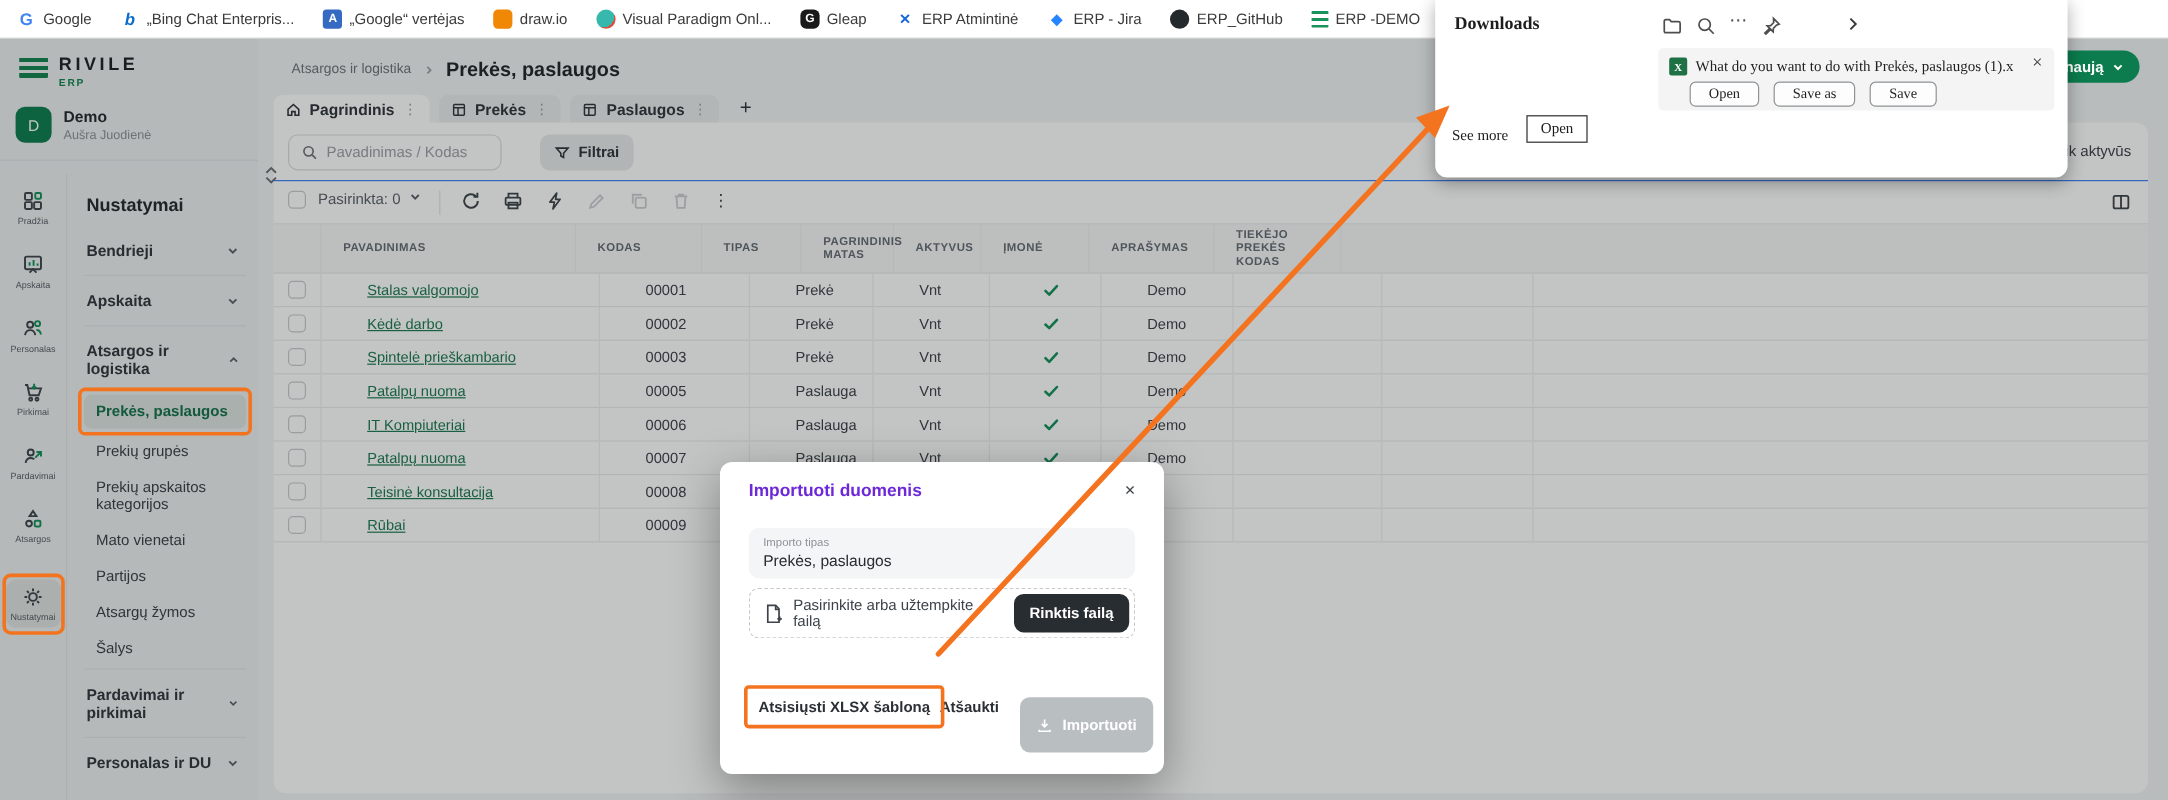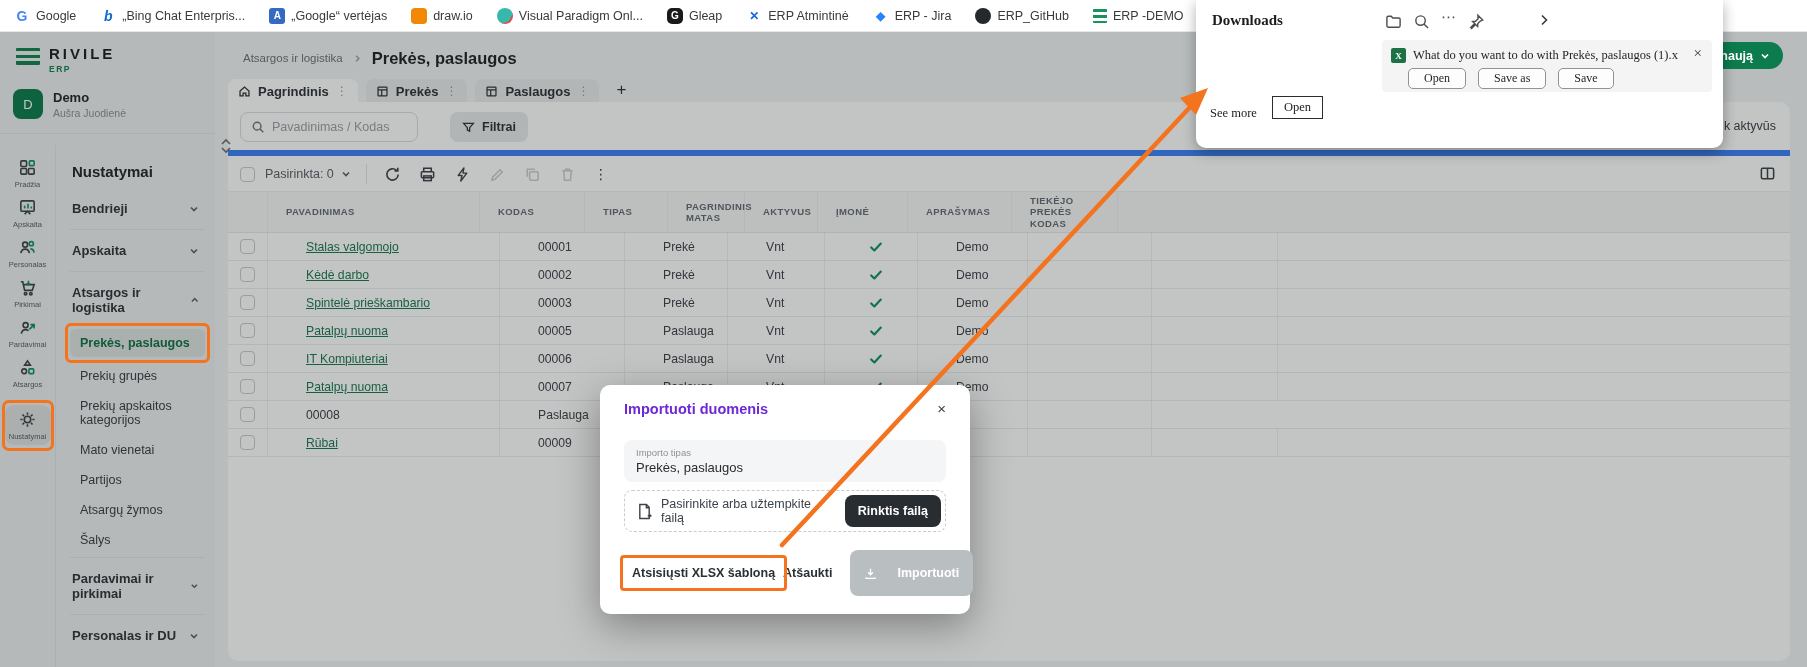--- a/index.html
+++ b/index.html
@@ -35,21 +35,21 @@
   .brand-name { font-size:15px; font-weight:700; letter-spacing:3px; color:#1d2124; }
   .brand-sub { font-size:8.5px; font-weight:700; color:#12854f; letter-spacing:1.5px; margin-top:2px; }
   .account { margin:15px 12px 0 13px; display:flex; gap:10px; align-items:center; }
   .avatar { width:30px; height:30px; border-radius:8px; background:var(--accent-green,#0c7c4e); color:#fff;
     display:flex; align-items:center; justify-content:center; font-size:13px; flex:0 0 auto; }
   .account-company { font-size:13px; font-weight:700; color:#23282c; }
   .account-user { font-size:10.5px; color:#8a9196; margin-top:2px; }
   .sidebar-divider { margin-top:14px; border-top:1px solid #e0e4e5; }
   .collapse-pill { position:absolute; left:219px; top:104px; width:18px; height:22px; color:#6a7joi177; color:#6a7177; z-index:2; }
 
-  .rail { position:absolute; top:113px; left:0; width:55px; display:flex; flex-direction:column; align-items:center; padding-top:8px; }
+  .rail { position:absolute; top:113px; left:0; width:55px; display:flex; flex-direction:column; align-items:center; gap:13px; padding-top:8px; }
   .rail-item { width:46px; display:flex; flex-direction:column; align-items:center; gap:3px; padding:5px 0 4px; color:#3e464b; cursor:pointer; }
   .rail-item .lbl { font-size:7.5px; color:#565e64; }
   .rail-item.active { background:#dfe3e2; border-radius:9px; position:relative; margin-top:12px; }
 
   .menu { position:absolute; top:113px; left:55px; right:0; bottom:0; border-left:1px solid #e2e5e6; padding:10px 10px 0 14px; }
   .menu-heading { font-size:15px; font-weight:700; color:#23282c; margin:8px 0 10px 2px; }
   .menu-group { display:flex; align-items:center; justify-content:space-between; padding:11px 6px 11px 2px;
     font-size:13px; font-weight:700; color:#2f363b; cursor:pointer; }
   .menu-div { border-top:1px solid #e0e4e5; margin:2px 0; }
   .menu-chip { position:relative; margin:3px 0 4px; background:#dce4e0; border-radius:6px; padding:7px 10px;
@@ -72,21 +72,21 @@
   .card { position:absolute; left:13px; top:70px; right:17px; bottom:6px; background:#fff; border-radius:0 10px 10px 10px; }
   .search-row { display:flex; align-items:center; gap:32px; padding:10px 14px 8px 12px; position:relative; }
   .search-box { width:178px; height:30px; border:1px solid #d8dcde; border-radius:8px; background:#fff;
     display:flex; align-items:center; gap:7px; padding:0 10px; color:#8d959b; }
   .search-box input { border:none; outline:none; width:126px; font-size:12.5px; color:#3a4147; background:transparent; font-family:inherit; }
   .search-box input::placeholder { color:#9aa1a7; }
   .filter-btn { height:30px; background:#e8ebec; border-radius:8px; display:flex; align-items:center; gap:7px;
     padding:0 12px; font-size:12.5px; font-weight:600; color:#2e343a; cursor:pointer; }
   .active-only { position:absolute; right:14px; top:17px; font-size:12.5px; color:#3c434a; }
 
-  .toolbar { display:flex; align-items:center; padding:8px 14px 7px 12px; border-top:6px solid #3b82f6; position:relative; }
+  .toolbar { display:flex; padding:8px 14px 7px 12px; border-top:1px solid #3b82f6; position:relative; }
   .checkbox { width:15px; height:15px; border:1.5px solid #c6cbce; border-radius:4px; background:#fff; flex:0 0 auto; }
   .sel-label { font-size:12.5px; color:#5a6167; margin-left:10px; }
   .sel-chev { margin-left:7px; color:#5a6167; }
   .vr { width:1px; height:20px; background:#e2e5e7; margin:0 17px 0 15px; }
   .tb-ic { width:17px; height:17px; margin-right:18px; color:#3d4449; cursor:pointer; }
   .tb-ic.disabled { color:#c9ced2; }
   .tb-kebab { font-size:14px; color:#3d4449; cursor:pointer; }
   .col-btn { position:absolute; right:14px; top:9px; color:#3d4449; cursor:pointer; }
 
   .thead, .trow { display:grid; grid-template-columns:40px 212px 105px 83px 77px 73px 90px 104px 106px 1fr; }
@@ -118,21 +118,21 @@
   .field-label { font-size:9.5px; color:#8b9297; }
   .field-value { font-size:13px; color:#272c30; margin-top:2px; }
   .dropzone { margin-top:8px; border:1.5px dashed #c7ccd0; border-radius:8px; display:flex; align-items:center;
     gap:9px; padding:4px 4px 4px 12px; color:#3c434a; }
   .dz-text { font-size:12.5px; color:#3c434a; flex:1; }
   .choose-btn { background:#282d31; color:#fff; font-size:12.5px; font-weight:600; border-radius:8px; padding:9px 13px; cursor:pointer; white-space:nowrap; }
   .modal-foot { margin-top:18px; display:flex; align-items:center; }
   .xlsx-btn { position:relative; font-size:12.5px; font-weight:600; color:#2b3034; padding:9px 8px; cursor:pointer; white-space:nowrap; }
   .cancel-btn { margin-left:auto; font-size:12.5px; font-weight:600; color:#2b3034; margin-right:18px; cursor:pointer; }
   .import-btn { background:#b9bec1; color:#fff; border-radius:8px; font-size:12.5px; font-weight:600;
-    display:flex; gap:20px; align-items:center; padding:16px 14px; cursor:default; }
+    display:flex; gap:8px; align-items:center; padding:16px 14px; cursor:default;margin-top:31px; }
 
   
   .dl-panel { position:absolute; left:1196px; top:0; width:527px; height:148px; z-index:30; background:#fff;
     border-radius:0 0 10px 10px; box-shadow:0 4px 14px rgba(0,0,0,.32);font-family:Liberation Serif, serif; }
   .dl-title { position:absolute; left:16px; top:12px; font-size:15px; font-weight:600; color:#1d1d1d; }
   .dl-ic { position:absolute; top:13px; width:17px; height:17px; color:#4e4e4e; cursor:pointer; }
   .dl-more-dots { position:absolute; top:8px; font-size:15px; color:#4e4e4e; cursor:pointer; }
   .dl-chevron { position:absolute; left:341px; top:13px; color:#3a3a3a; cursor:pointer; }
   .dl-note { position:absolute; left:186px; top:40px; width:330px; height:52px; background:#f4f4f5; border-radius:4px; }
   .note-ic { position:absolute; left:9px; top:8px; width:15px; height:15px; background:#1e7145; border-radius:2px;
@@ -599,20 +599,23 @@
               </div>
               <div class="td">Demo</div>
               <div class="td"></div>
               <div class="td"></div>
               <div class="td"></div>
             </div>
 
             <div class="trow">
               <div class="td">
                 <span class="checkbox"></span>
+              </div>
+              <div class="td">
+                <span class="row-link">Teisinė konsultacija</span>
               </div>
               <div class="td">00008</div>
               <div class="td">Paslauga</div>
               <div class="td"></div>
               <div class="td">
                 
               </div>
               <div class="td"></div>
               <div class="td"></div>
               <div class="td"></div>

